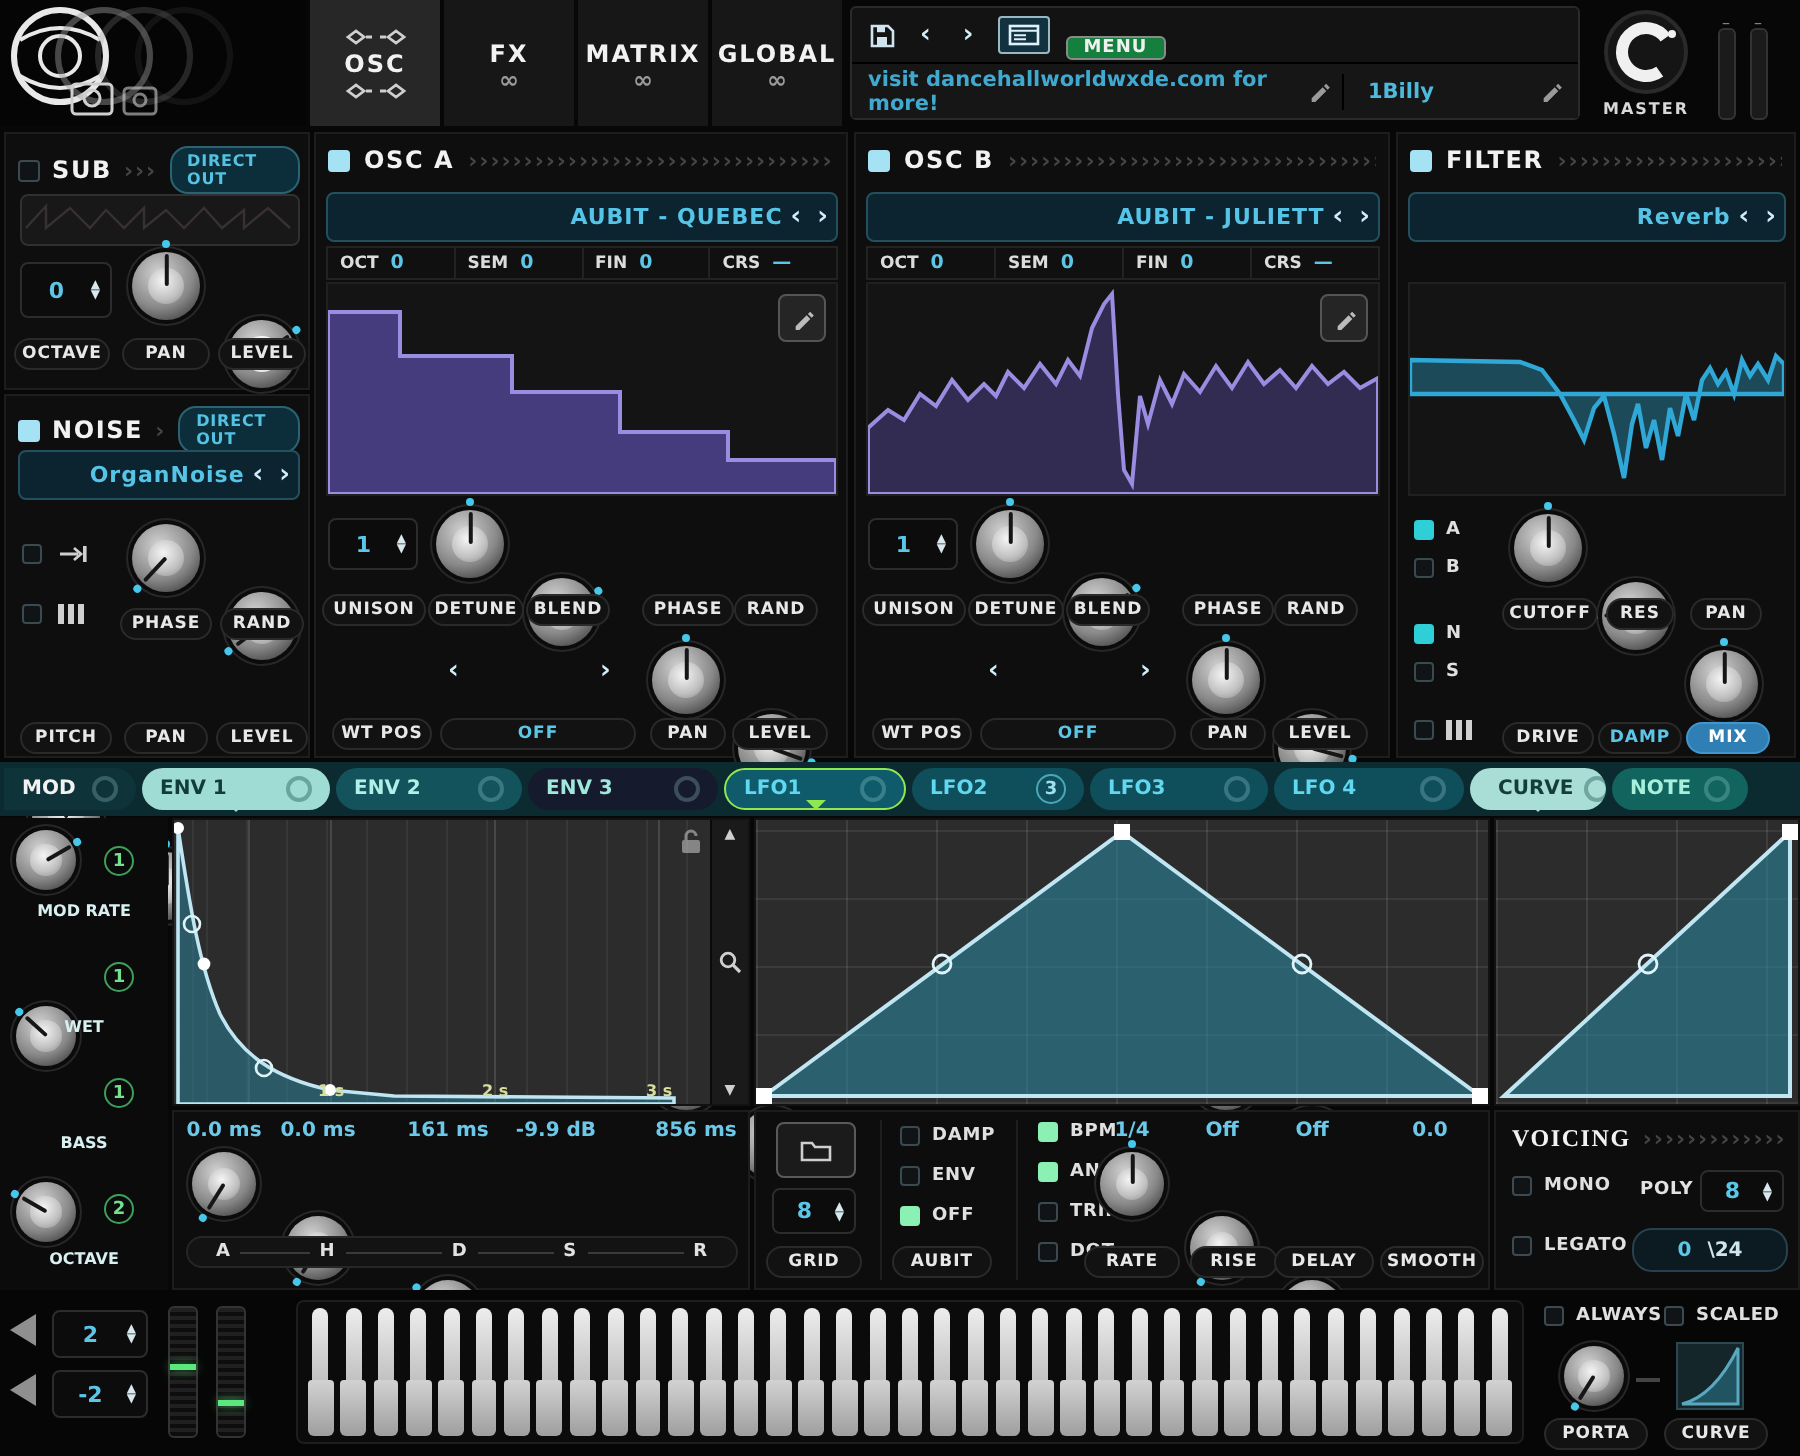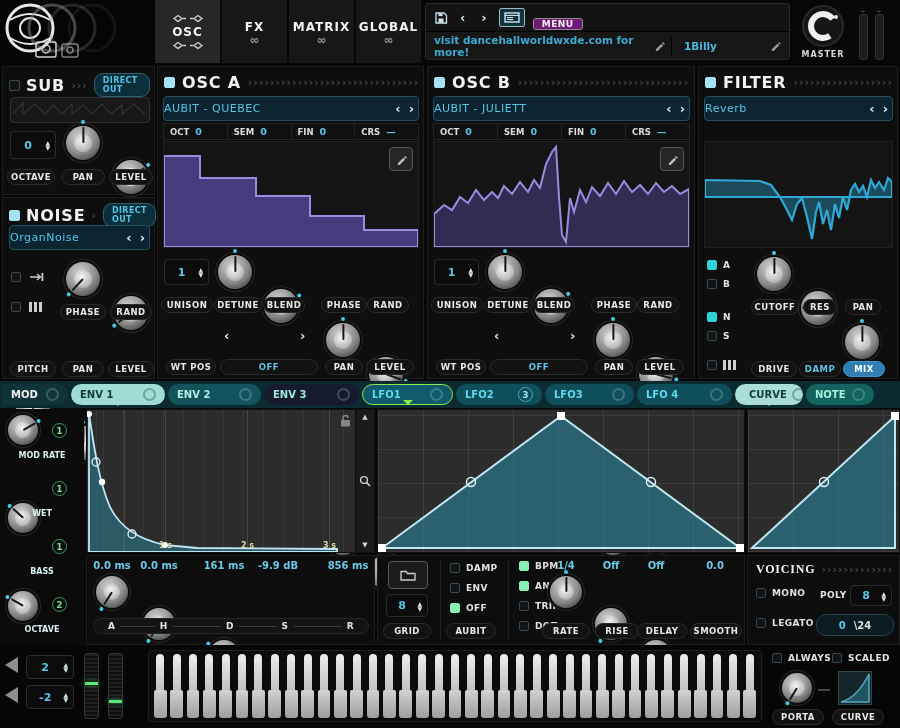--- a/index.html
+++ b/index.html
@@ -1,32 +1,32 @@
 <!DOCTYPE html>
 <html><head>
 <meta charset="utf-8">
 <style>
   html,body{margin:0;padding:0;background:#000;}
   .app{position:relative;width:900px;height:728px;background:#070707;font-family:"DejaVu Sans","Liberation Sans",sans-serif;overflow:hidden;color:#ddd;}
   .abs{position:absolute;}
   .panel{position:absolute;background:#0e0e0e;border:1px solid #1d1d1d;box-sizing:border-box;}
   
-  .ttl{font-size:16px;font-weight:bold;color:#f2f2f2;letter-spacing:.8px;}
+  .ttl{font-size:12px;font-weight:bold;color:#f2f2f2;letter-spacing:.8px;}
   .tiny{font-size:9px;font-weight:bold;color:#e2e2e2;letter-spacing:.4px;}
   .teal{color:#5cc6e8;}
   .val{font-size:10px;font-weight:bold;color:#6cc8e8;}
   .trail{overflow:hidden;white-space:nowrap;color:#454545;font-weight:bold;font-size:11px;letter-spacing:1px;flex:1;}
   .trail::after{content:"›››››››››››››››››››››››››››››››››››››››››";}
   .trail3::after{content:"›››";}
   .trail1::after{content:"›";}
   
   .lab{display:inline-block;background:#121212;border:1px solid #2a2a2a;border-radius:9px;color:#e8e8e8;font-size:8.5px;font-weight:bold;padding:2px 0;letter-spacing:.5px;text-align:center;box-sizing:border-box;}
   .dout{background:#0c2e3a;border:1px solid #2c6374;border-radius:9px;color:#54c2e2;font-size:8px;font-weight:bold;padding:2px 8px;letter-spacing:.4px;}
   .selbox{position:absolute;background:#0b2430;border:1px solid #23505e;border-radius:4px;display:flex;align-items:center;box-sizing:border-box;}
-  .selbox .nm{flex:1;text-align:left;color:#56c4e6;font-weight:normal;font-size:11px;letter-spacing:.5px;}
+  .selbox .nm{flex:1;text-align:right;color:#56c4e6;font-weight:bold;font-size:11px;letter-spacing:.5px;}
   .arrL,.arrR{color:#cfeefb;font-weight:bold;font-size:13px;line-height:10px;padding:0 4px;cursor:pointer;}
   .arrL::after{content:"‹";} .arrR::after{content:"›";}
   .cbx{width:11px;height:11px;border:1px solid #3a4a50;border-radius:2px;background:#101416;box-sizing:border-box;flex:none;}
   .cbx.on{background:#a5e2f4;border-color:#a5e2f4;}
   .cbx.on-teal{background:#2ecfd6;border-color:#2ecfd6;}
   .cbx.on-green{background:#8bf0b4;border-color:#8bf0b4;}
   .cbx.sm{width:10px;height:10px;}
   .stepper{display:flex;align-items:center;background:#0c0c0c;border:1px solid #2c2c2c;border-radius:4px;box-sizing:border-box;padding:1px 5px;gap:5px;}
   .stepper .sv{flex:1;text-align:center;color:#5cc6e8;font-weight:bold;font-size:11px;}
   .updn{display:flex;flex-direction:column;line-height:5px;color:#d8e8ee;font-size:6px;}
@@ -37,21 +37,21 @@
   .knob::before{content:"";position:absolute;inset:24%;border-radius:50%;background:radial-gradient(circle at 42% 36%,#f5f5f5,#c0c0c0 60%,#868686);}
   .knob.bright::before{background:radial-gradient(circle at 45% 40%,#ffffff,#f2f2f2 55%,#d4d4d4);}
   .knob .ptr{position:absolute;left:calc(50% - 1.2px);top:50%;width:2.4px;height:46%;background:#161616;border-radius:2px;transform-origin:top center;transform:rotate(calc(var(--rot,0deg) + 180deg));}
   .knob .dot{position:absolute;left:calc(50% - 2px);top:calc(50% - 2px);width:4px;height:4px;border-radius:50%;background:#46c8ec;transform:rotate(var(--dot,0deg)) translateY(calc(var(--dr,-20px)));} .k34{width:34px;height:34px;--dr:-21px;}
   .k32{width:32px;height:32px;--dr:-20px;} .k30{width:30px;height:30px;--dr:-18px;}
   
   .tab{flex:1;margin-right:2px;background:#171717;display:flex;flex-direction:column;align-items:center;justify-content:center;gap:2px;cursor:pointer;}
   .tab.active{background:#272727;}
   .tab .tl{color:#f2f2f2;font-weight:bold;font-size:12px;letter-spacing:1px;}
   .inf{color:#9a9a9a;font-size:12px;line-height:8px;font-weight:bold;}
-  .menu-btn{border:1px solid #8a8a8a;border-radius:3px;background:#701a75;color:#f0f0f0;font-size:9px;font-weight:bold;padding:0 8px;letter-spacing:.5px;cursor:pointer;margin-top:12px;}
+  .menu-btn{border:1px solid #8a8a8a;border-radius:3px;background:#15803d;color:#f0f0f0;font-size:9px;font-weight:bold;padding:0 8px;letter-spacing:.5px;cursor:pointer;margin-top:12px;}
   
   .modbar{position:absolute;left:0;top:381px;width:900px;height:27px;background:#0c2b31;display:flex;align-items:center;gap:3px;box-sizing:border-box;padding:0 2px;}
   .mtab{height:21px;border-radius:11px;display:flex;align-items:center;gap:5px;padding:0 9px;font-size:10px;font-weight:bold;position:relative;box-sizing:border-box;cursor:pointer;flex:none;}
   .mring{width:13px;height:13px;border-radius:50%;border:2px solid rgba(180,230,235,.25);margin-left:auto;box-sizing:border-box;flex:none;}
   .mtab .ptrdn{position:absolute;left:50%;bottom:-6px;margin-left:-5px;width:0;height:0;border:5px solid transparent;border-top-color:inherit;}
   
   .graph{position:absolute;background:#2c2c2c;border:1px solid #121212;box-sizing:border-box;overflow:hidden;}
   .gridxy{background-image:repeating-linear-gradient(90deg,rgba(255,255,255,.09) 0 1px,transparent 1px 45px),repeating-linear-gradient(0deg,rgba(255,255,255,.07) 0 1px,transparent 1px 34px);}
   .ticklab{position:absolute;font-size:8px;font-weight:bold;color:#d9dc9f;bottom:2px;}
   .scrollstrip{position:absolute;right:0;top:0;bottom:0;width:19px;background:#1a1a1a;border-left:1px solid #0a0a0a;display:flex;flex-direction:column;align-items:center;justify-content:space-between;padding:3px 0;box-sizing:border-box;}

